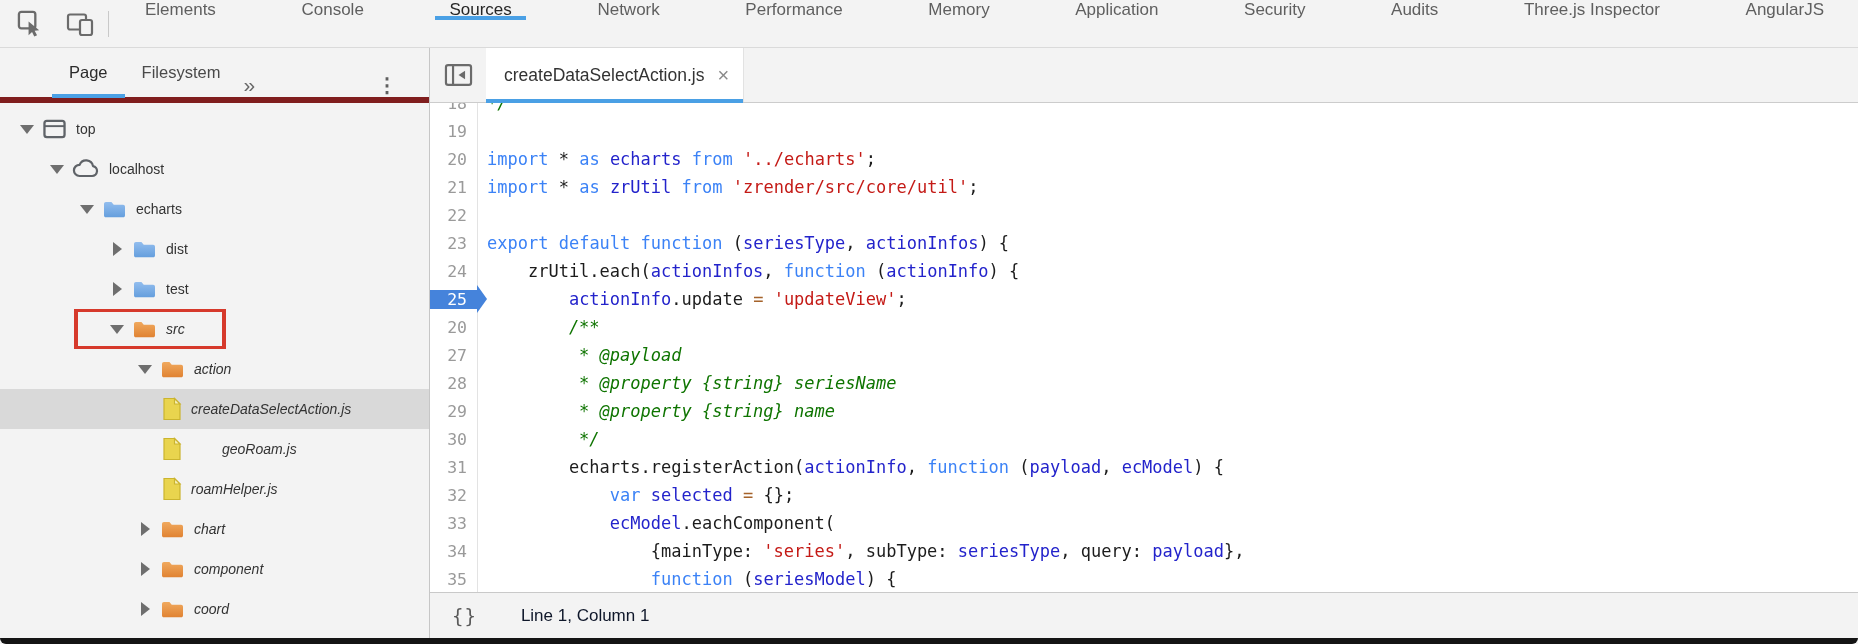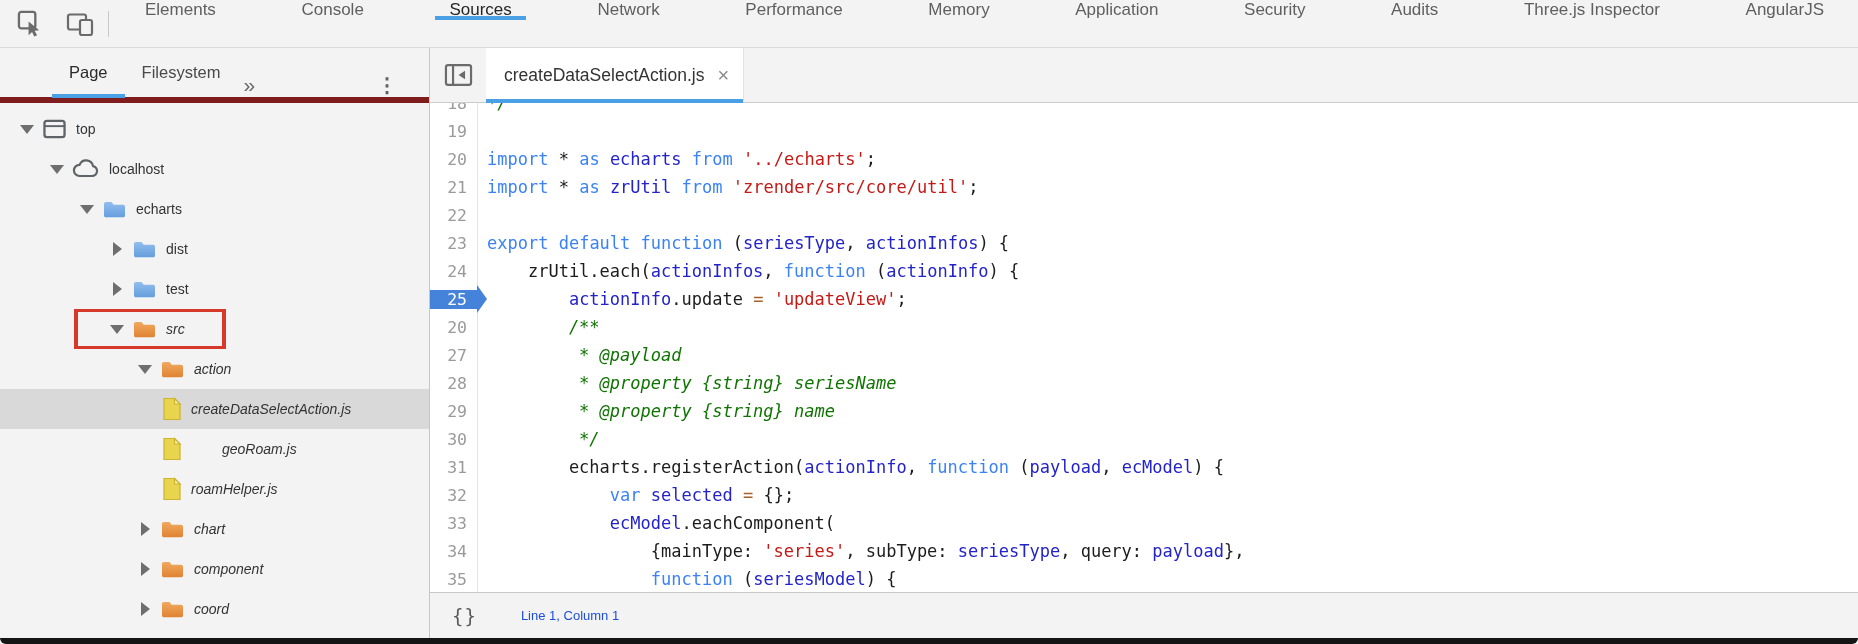--- a/index.html
+++ b/index.html
@@ -78,21 +78,21 @@
   .tok-d { color:#2323cb; }
   .tok-s { color:#c41a16; }
   .tok-c { color:#0e7400; font-style:italic; }
   .tok-o { color:#a5632b; }
   .tok-p { color:#1c1c1c; }
 
   .statusbar { height:46px; flex:none; background:#f3f3f3; border-top:1px solid #c9c9c9;
                display:flex; align-items:center; padding-left:22px; }
   .braces { font-family:"DejaVu Sans Mono","Liberation Mono",monospace; font-size:19px;
             color:#5a5a5a; cursor:pointer; letter-spacing:1px; }
-  .pos { margin-left:44px; font-size:13px; color:#1d4ed8; }
+  .pos { margin-left:44px; font-size:17px; color:#0f172a; }
 
   .bottombar { position:absolute; left:0; right:0; bottom:0; height:6px; background:#141414;
                border-radius:0 0 8px 8px; }
 </style>
 </head>
 <body>
 
 <div class="devtools">
 
   <div class="toolbar">

